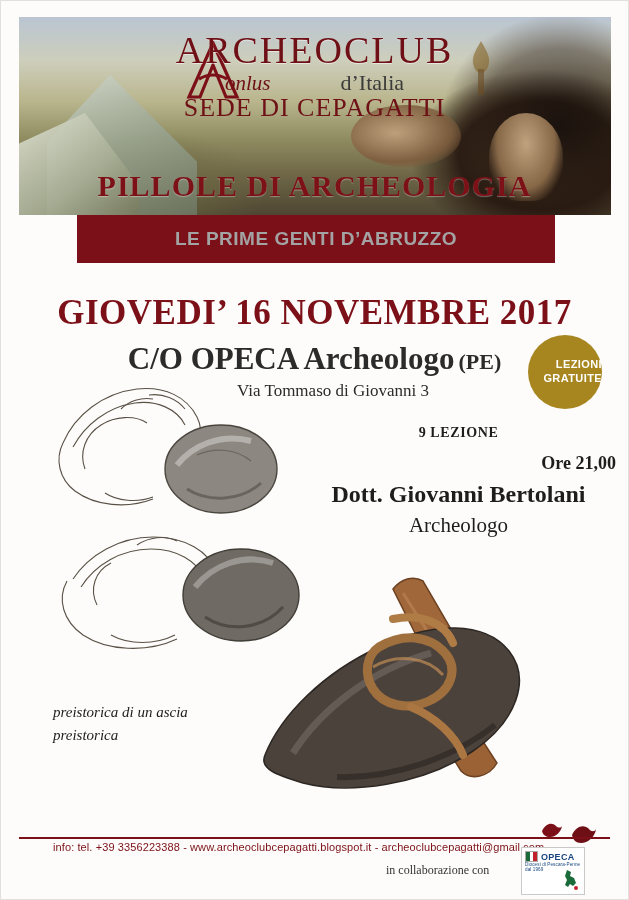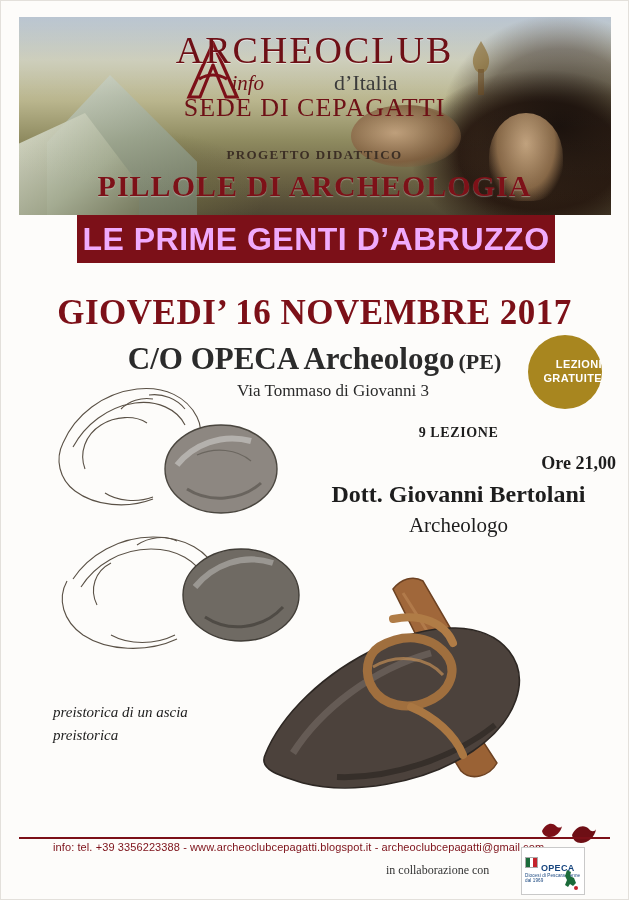--- a/index.html
+++ b/index.html
@@ -169,22 +169,22 @@
     left: 76px;
     top: 214px;
     width: 478px;
     height: 48px;
     background: #7c1018;
     display: flex;
     align-items: center;
     justify-content: center;
   }
   .title-bar span {
-    color: #f0abfc;
-    font-size: 32px;
+    color: #a3a3a3;
+    font-size: 19px;
     font-weight: bold;
     letter-spacing: 0.5px;
     font-family: "Liberation Sans", sans-serif;
   }
 
   
   .date-line {
     position: absolute;
     left: 0; right: 0;
     top: 292px;
@@ -361,21 +361,20 @@
     width: 13px; height: 11px;
     background: linear-gradient(90deg, #1b6b3a 33%, #ffffff 33%, #ffffff 66%, #c3222b 66%);
     border: 1px solid #aaa;
     box-sizing: border-box;
   }
   .opeca-logo .op-name {
     font-size: 9px;
     font-weight: bold;
     color: #17457e;
     letter-spacing: 0.3px;
-    margin-top: 12px;
   }
   .opeca-logo .op-sub {
     font-size: 4.6px;
     color: #17457e;
     padding-left: 3px;
     letter-spacing: 0.1px;
   }
   .opeca-logo .op-boot {
     position: absolute;
     right: 5px;
@@ -417,26 +416,25 @@
     <path d="M13 38 Q27 30 41 38" fill="none" stroke="#7c1018" stroke-width="3.2"></path>
   </svg>
   <svg class="logo-mark2" viewBox="0 0 34 60">
     <path d="M17 2 C24 14 27 20 24 28 C21 36 13 36 10 28 C7 20 10 14 17 2 Z" fill="#8a6a2e" opacity="0.75"></path>
     <rect x="14" y="30" width="6" height="26" fill="#6b4a22" opacity="0.7"></rect>
   </svg>
 
   <div class="logo-wrap">
     <div class="brand-main">ARCHEOCLUB</div>
     <div class="brand-sub-row">
-      <span class="brand-onlus">info</span><span class="brand-italia">d’Italia</span>
+      <span class="brand-onlus">onlus</span><span class="brand-italia">d’Italia</span>
     </div>
     <div class="brand-sede">SEDE DI CEPAGATTI</div>
   </div>
 
-  <div class="progetto">PROGETTO DIDATTICO</div>
   <div class="pillole">PILLOLE DI ARCHEOLOGIA</div>
 
   <div class="title-bar">
     <span>LE PRIME GENTI D’ABRUZZO</span>
   </div>
 
   <div class="date-line">GIOVEDI’ 16 NOVEMBRE 2017</div>
   <div class="place-line">
     <span class="place-main">C/O OPECA Archeologo</span>
     <span class="place-pe">(PE)</span>

